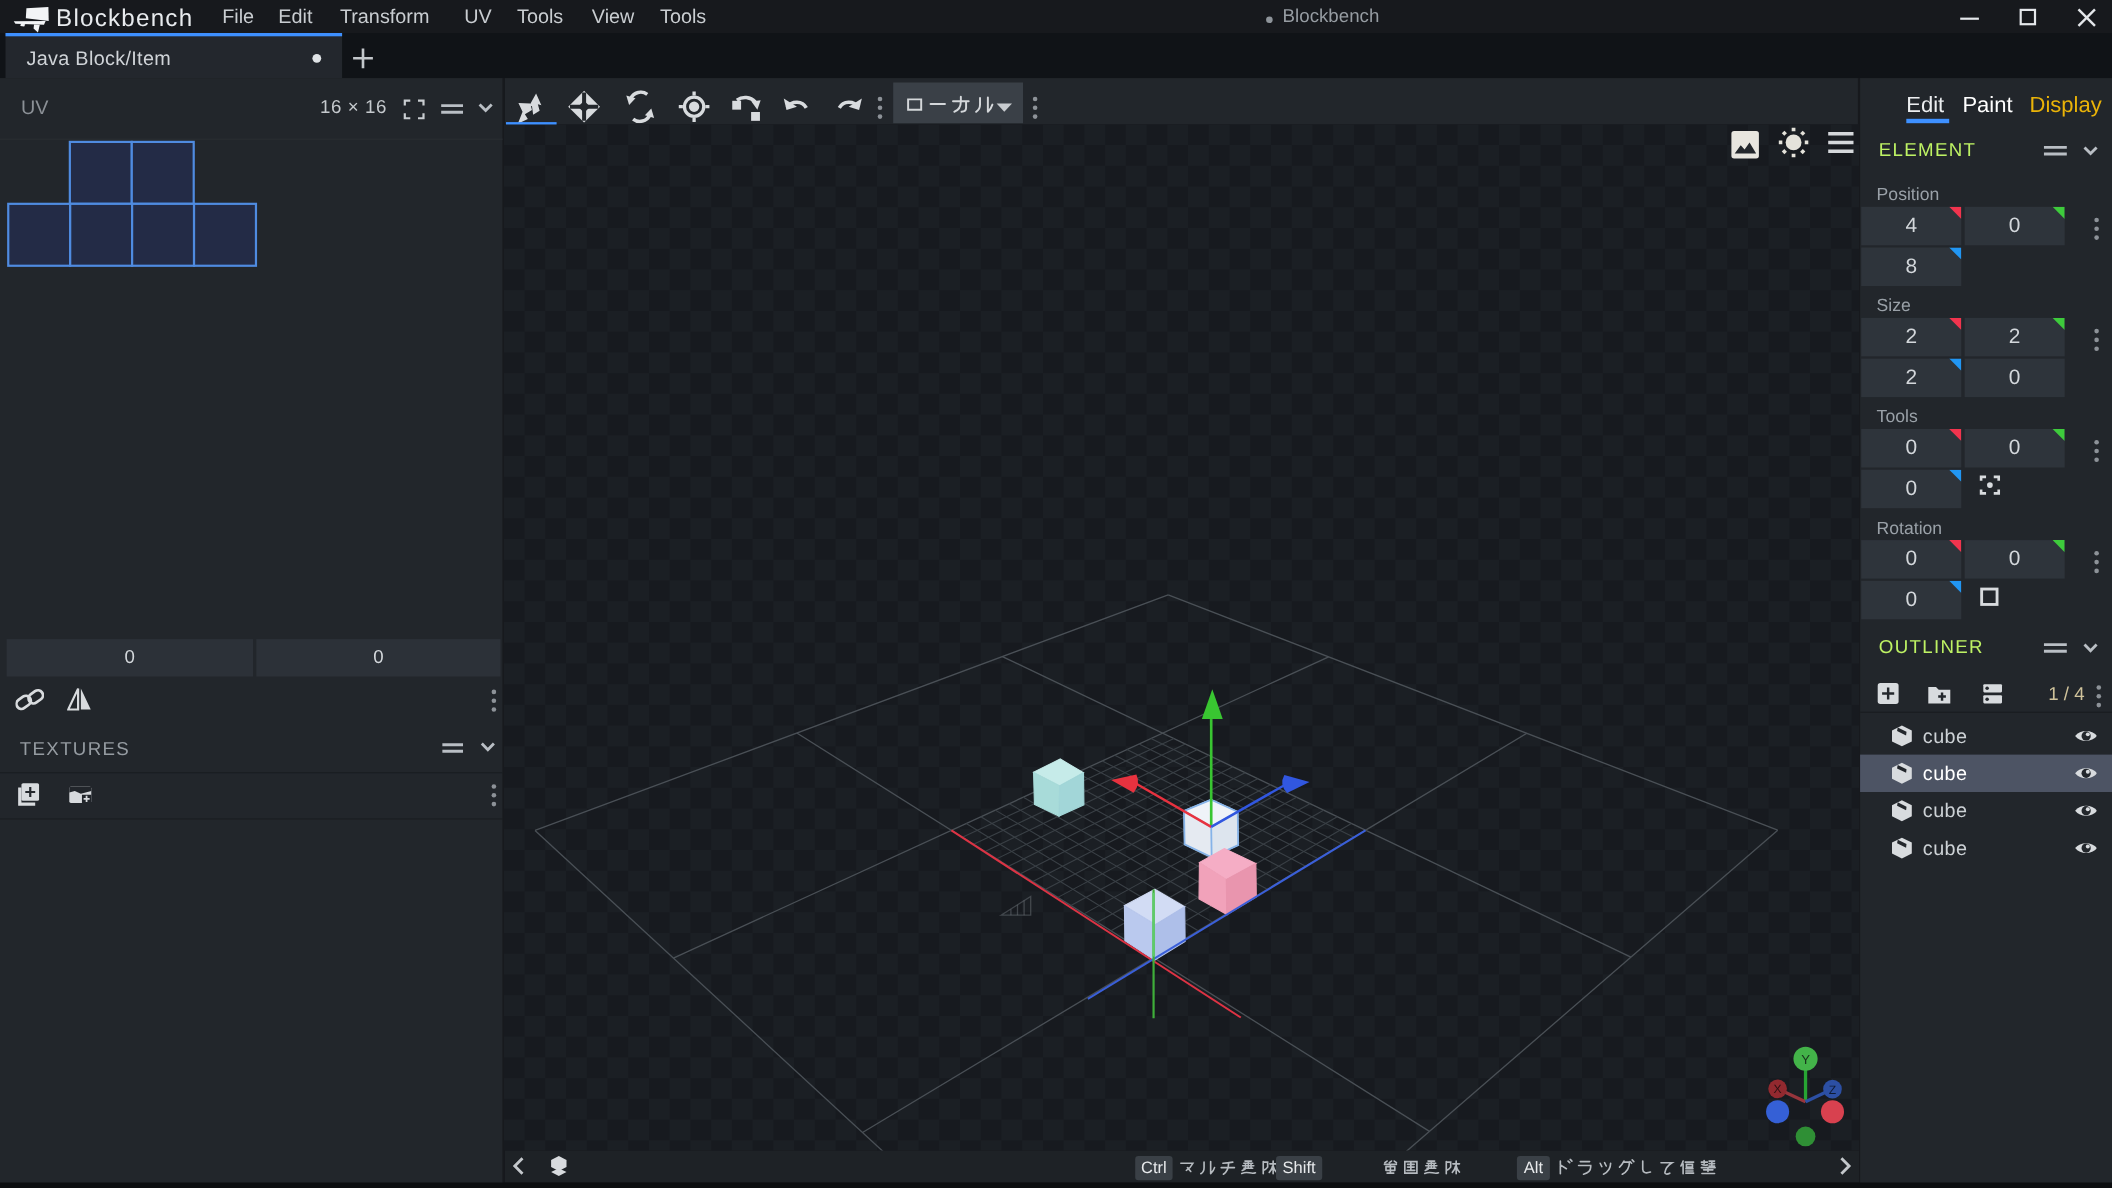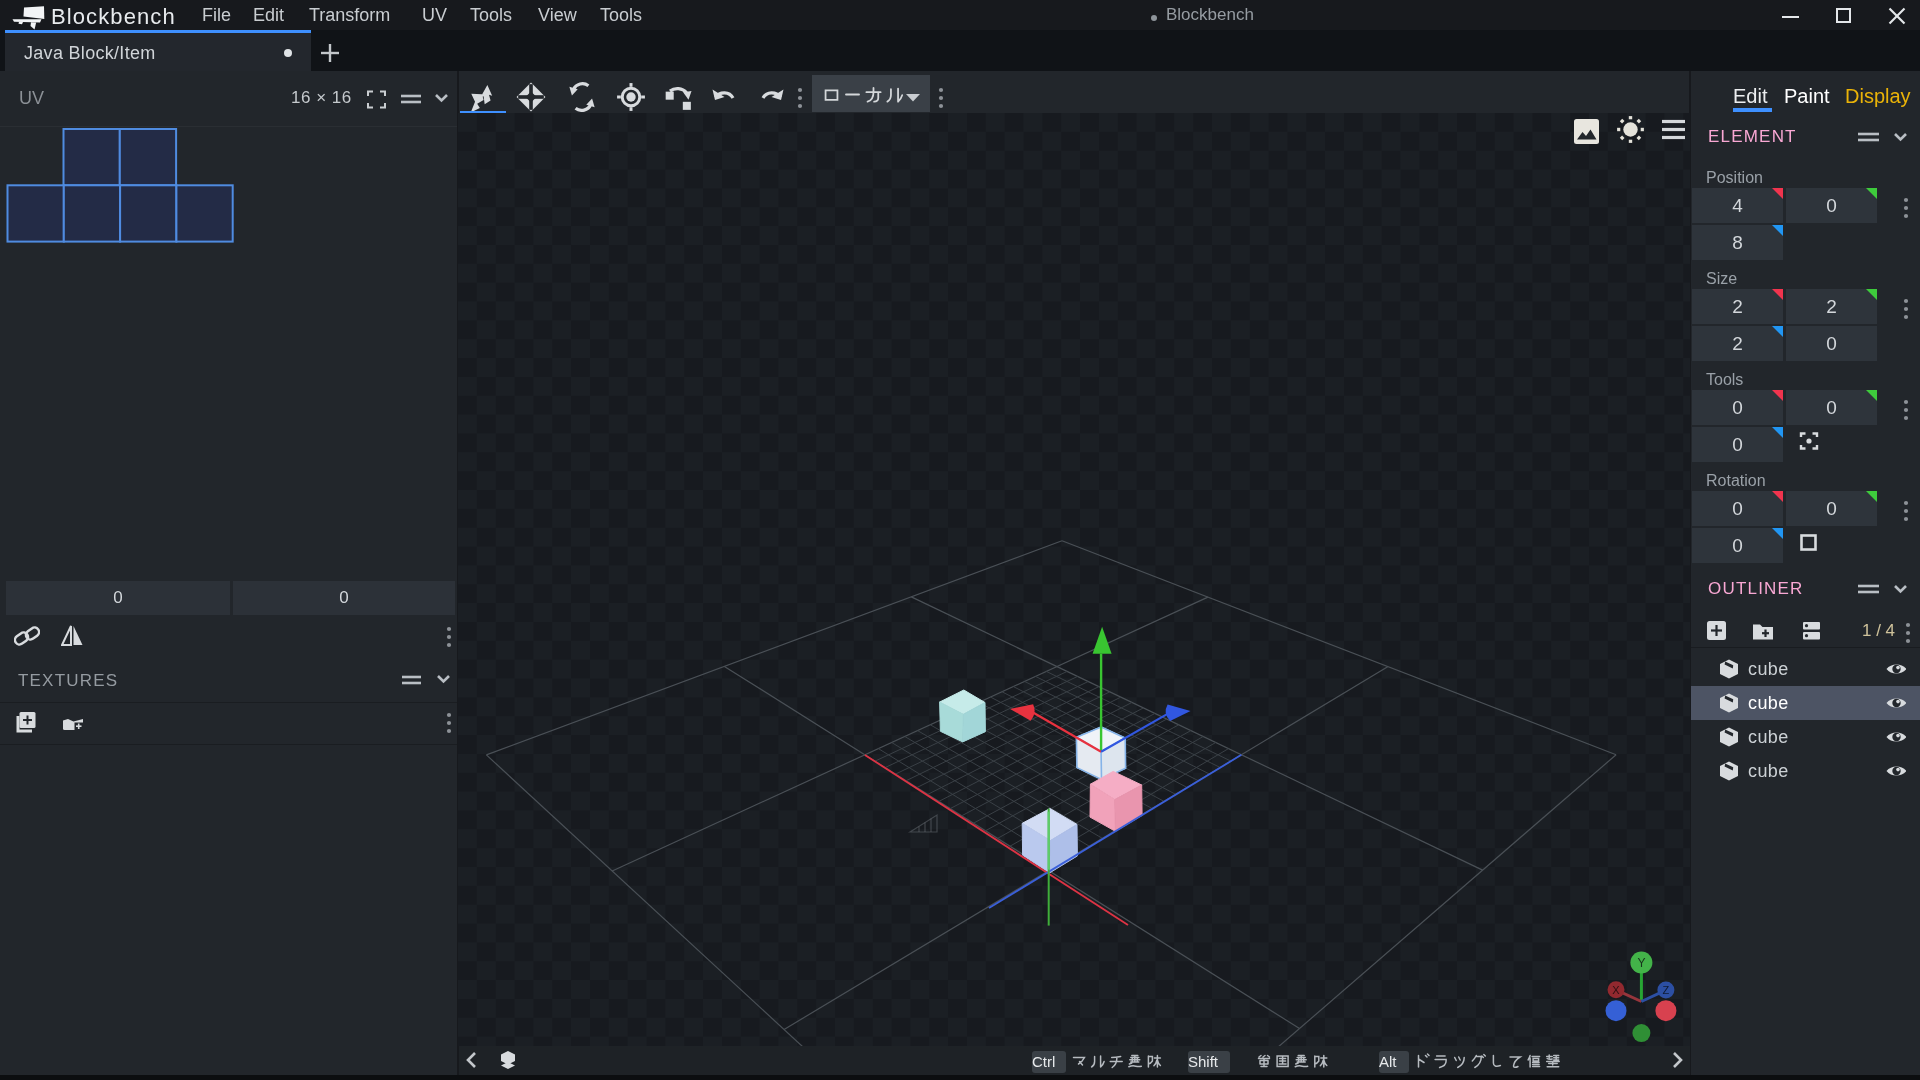--- a/index.html
+++ b/index.html
@@ -1,20 +1,20 @@
 <!DOCTYPE html>
 <html><head><meta charset="utf-8"><style>*{margin:0;padding:0;box-sizing:border-box}
 body{width:1920px;height:1080px;overflow:hidden;background:#17191d;font-family:"Liberation Sans",sans-serif;position:relative}
 .abs{position:absolute}
 .field{position:absolute;background:#2e343b;color:#d3d7db;font-size:19px;text-align:center;line-height:35px;height:35px;width:91px;overflow:hidden}
 .tri{position:absolute;right:0;top:0;width:0;height:0;border-left:11px solid transparent}
 .lab{position:absolute;color:#9aa1a8;font-size:16px}
-.hdr{position:absolute;color:#f9a8d4;font-size:17px;letter-spacing:1.2px}
+.hdr{position:absolute;color:#bef264;font-size:17px;letter-spacing:1.2px}
 .mi{position:absolute;top:5px;color:#c9cdd1;font-size:18px}
-.badge{position:absolute;top:1051px;height:22px;background:#3a4046;color:#e8eaec;font-size:15px;border-radius:3px;line-height:22px}
+.badge{position:absolute;top:1051px;height:22px;background:#3a4046;color:#e8eaec;font-size:15px;border-radius:3px;text-align:center;line-height:22px}
 </style></head><body>
 <div class="abs" style="left:0;top:0;width:1920px;height:30px;background:#17191d"></div>
 <svg width="40" height="32" viewBox="0 0 40 32" style="position:absolute;left:8px;top:0px">
     <g fill="#f2f4f6">
       <path d="M16,7.5 L36,6.3 L36.3,19 L15.5,16.5 Z"></path>
       <path d="M4.5,19.3 L33.5,19.2 L32,22.5 L6,21.7 Z"></path>
       <path d="M11,21.7 L15,22 L14,24.2 L10.5,23.7 Z"></path>
       <path d="M23,22.2 L28.2,22.4 L26.5,29.5 L22.5,26 Z"></path>
     </g>
   </svg>
@@ -221,21 +221,21 @@
     <g transform="translate(37.2,0) scale(1.000)">
       <path d="M3.5,4.5 C7,4.5 10,4 12.5,3.5 M2,8.5 H14 M8.7,4.5 C8.7,9 7,12.5 4,14.5" fill="none" stroke="#b6bbc0" stroke-width="1.5" stroke-linecap="round"></path>
     </g>
     <g transform="translate(55.8,0) scale(1.000)">
       <path d="M5,2.5 H11 M4,4.5 H12 M5.5,4.5 V9 M10.5,4.5 V9 M3,6.8 H13 M4,9 H12 M8,2.5 V9 M2.5,11 L5,10 M2,13.8 C5,12.5 7,12.7 9,13.2 C11,13.7 13,13.8 14.5,13.2" fill="none" stroke="#b6bbc0" stroke-width="1.5" stroke-linecap="round"></path>
     </g>
     <g transform="translate(74.4,0) scale(1.000)">
       <path d="M3,3 V14 M3,3.5 H7 V8 C6,9.5 4.5,10.5 3,11 M9,5 H15 M12,2.5 V14 M12,7 C12.5,9.5 13.8,11.5 15,12.5 M11.5,7 C11,9.5 9.8,11.5 8.5,12.8" fill="none" stroke="#b6bbc0" stroke-width="1.5" stroke-linecap="round"></path>
     </g>
   </svg>
-<div class="badge" style="left:1188px;width:42px">Shift</div>
+<div class="badge" style="left:1160px;width:42px">Shift</div>
 <svg width="78" height="18" style="position:absolute;left:1256px;top:1053px" viewBox="0 0 78 18">
     <g transform="translate(0.0,0) scale(1.000)">
       <path d="M3,4 L5,2.5 M7,4 L9,2.5 M11.5,2.5 L13.5,4 M2.5,5.5 H13.5 M4,7.5 H12 M4,7.5 V11 M8,5.5 V13.5 M12,7.5 V11 M4,11 H12 M5,13.5 H11" fill="none" stroke="#b6bbc0" stroke-width="1.5" stroke-linecap="round"></path>
     </g>
     <g transform="translate(18.6,0) scale(1.000)">
       <path d="M2.5,3 H13.5 V13.5 H2.5 Z M5,5.5 H11 M8,3 V11 M5,8 H11 M4.5,11 H11.5" fill="none" stroke="#b6bbc0" stroke-width="1.5" stroke-linecap="round"></path>
     </g>
     <g transform="translate(37.2,0) scale(1.000)">
       <path d="M5,2.5 H11 M4,4.5 H12 M5.5,4.5 V9 M10.5,4.5 V9 M3,6.8 H13 M4,9 H12 M8,2.5 V9 M2.5,11 L5,10 M2,13.8 C5,12.5 7,12.7 9,13.2 C11,13.7 13,13.8 14.5,13.2" fill="none" stroke="#b6bbc0" stroke-width="1.5" stroke-linecap="round"></path>
     </g>

